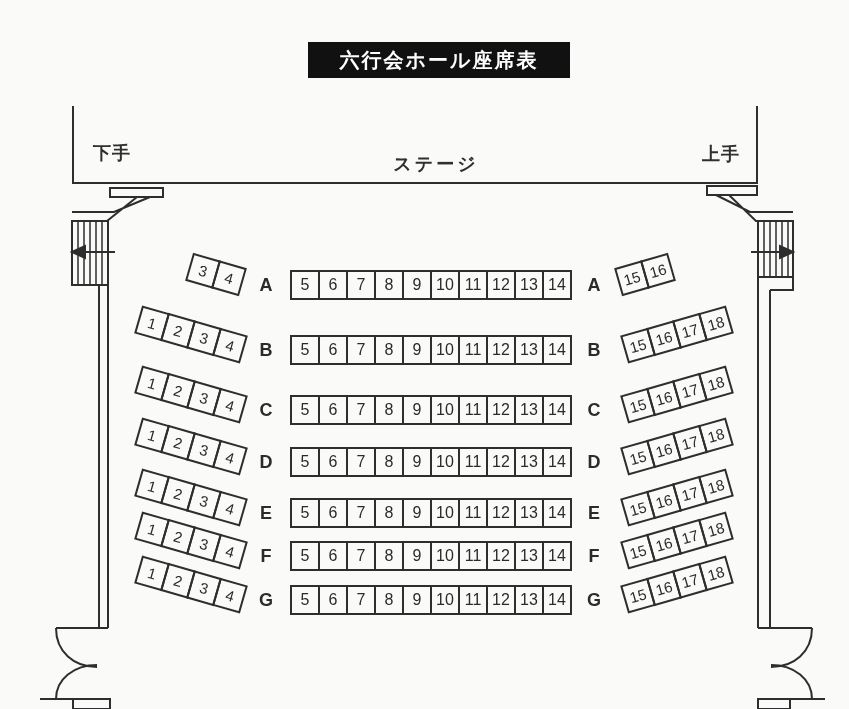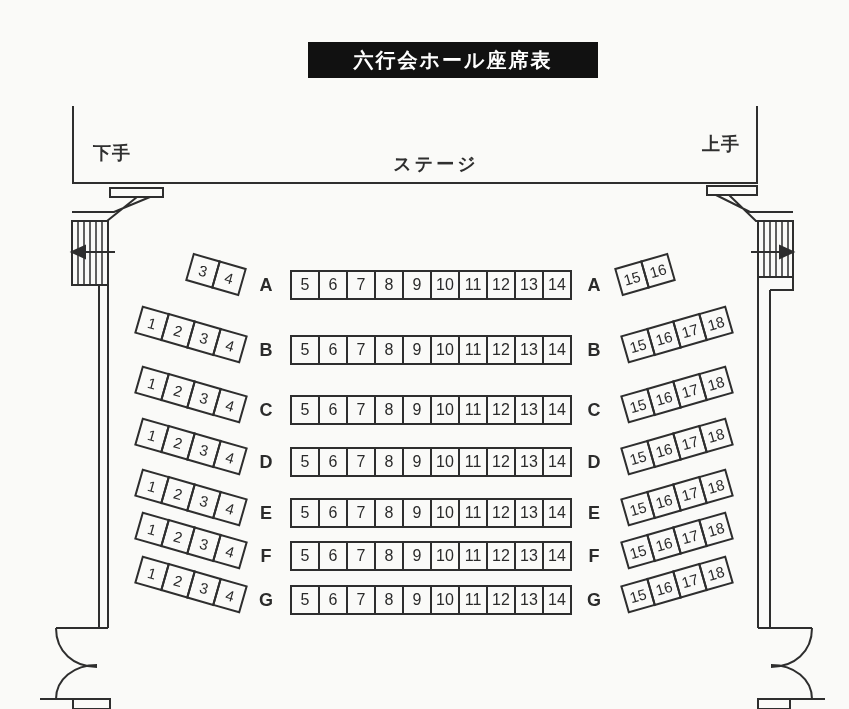--- a/index.html
+++ b/index.html
@@ -3,21 +3,21 @@
 <meta charset="utf-8">
 <style>
   html,body{margin:0;padding:0;background:#fafaf8;}
   .canvas{
     position:relative;width:849px;height:709px;overflow:hidden;
     background:#fafaf8;color:#2b2b2b;
     font-family:"Liberation Sans", sans-serif;
   }
   svg.linework{position:absolute;left:0;top:0;width:849px;height:709px;}
   .banner{
-    position:absolute;left:308px;top:42px;width:290px;height:36px;
+    position:absolute;left:308px;top:42px;width:262px;height:36px;
     background:#111111;color:#ffffff;display:flex;align-items:center;justify-content:center;
     font-size:20px;font-weight:bold;letter-spacing:2px;
   }
   .stage-label{
     position:absolute;transform:translate(-50%,-50%);
     font-weight:bold;color:#2f2f2f;white-space:nowrap;
   }
   .lbl-main{font-size:18px;letter-spacing:3px;}
   .lbl-side{font-size:18px;letter-spacing:1px;}
   .row-letter{
@@ -93,21 +93,21 @@
       </g>
       <path d="M758,699 H825"></path>
       <rect x="758" y="699" width="32" height="10"></rect>
     </g>
   </svg>
 
   <div class="banner">六行会ホール座席表</div>
 
   <div class="stage-label lbl-side" style="left:112px;top:153px;">下手</div>
   <div class="stage-label lbl-main" style="left:436px;top:164px;">ステージ</div>
-  <div class="stage-label lbl-side" style="left:721px;top:144px;">上手</div>
+  <div class="stage-label lbl-side" style="left:721px;top:154px;">上手</div>
 
   <div id="seating">
       <div class="angled-block" style="left: 188px; top: 259.5px; width: 56px; transform: rotate(16deg);">
         <div class="seat">3</div>
         <div class="seat">4</div>
       </div>
       <div class="row-letter" style="left: 266px; top: 285px;">A</div>
       <div class="center-block" style="left: 290px; top: 270px; width: 282px;">
         <div class="seat">5</div>
         <div class="seat">6</div>

